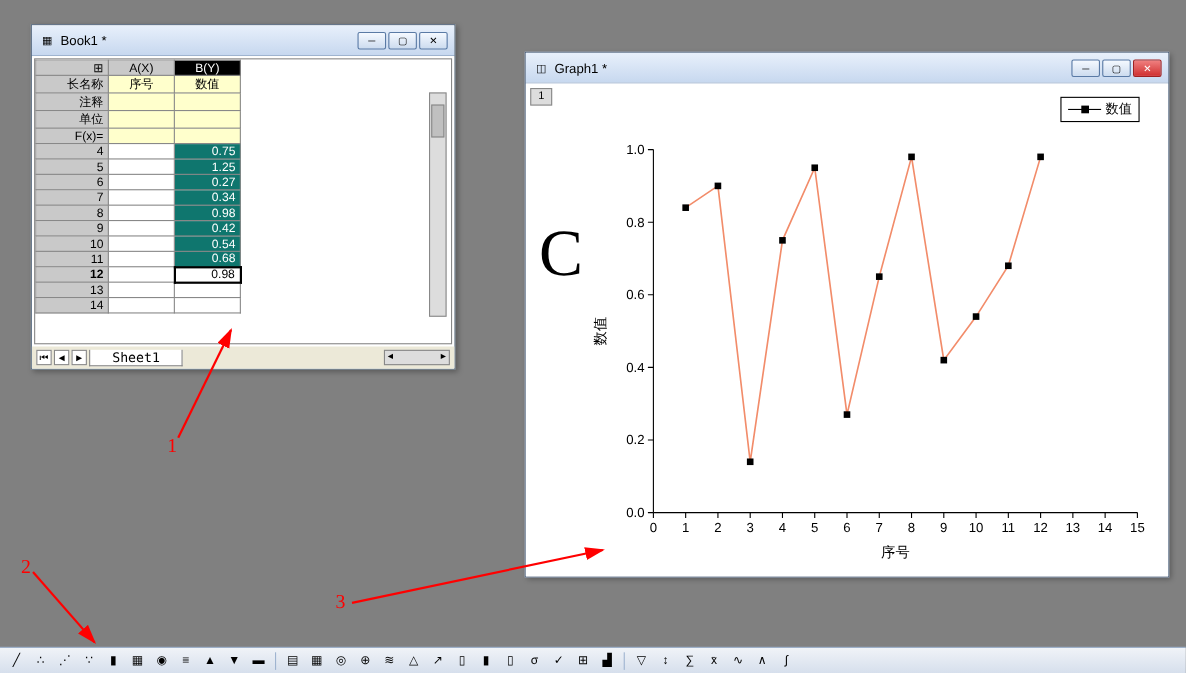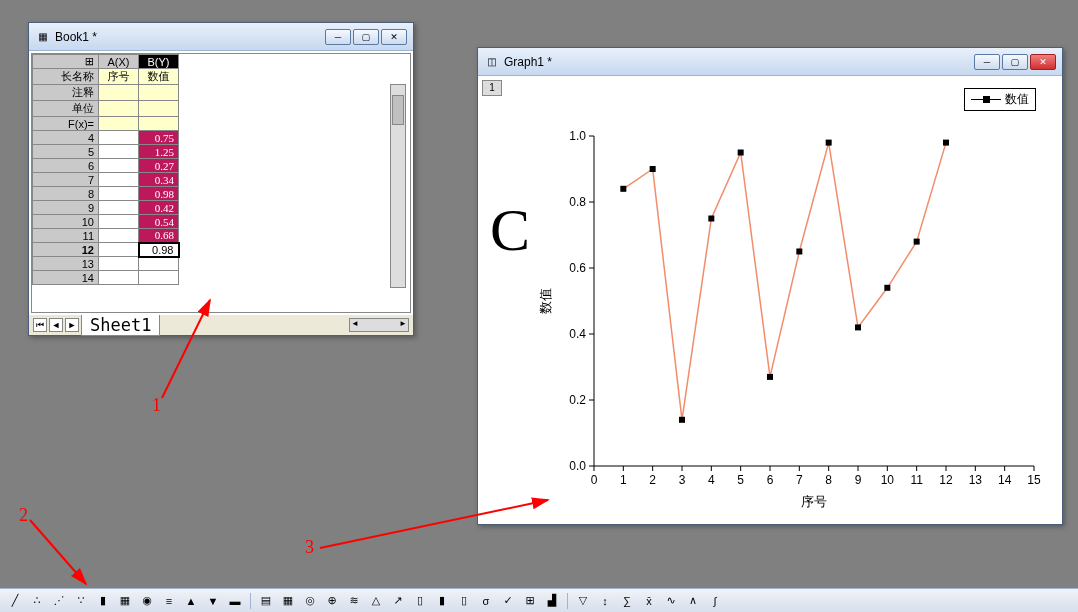--- a/index.html
+++ b/index.html
@@ -47,31 +47,31 @@
 .grid { border-collapse: collapse; font-size: 11px; }
 .grid th, .grid td {
   border: 1px solid #888;
   height: 14px; padding: 0 4px;
   text-align: right;
   background:#fff;
   white-space: nowrap;
 }
 .grid th { background:#c9c9c9; text-align:center; font-weight:normal;}
 .grid .rowhead { background:#c9c9c9; text-align:right; width:66px;}
-.grid .colhead { width:40px; }
+.grid .colhead { width:60px; }
 .grid .lbl { background:#ffffcc; text-align:center; }
 .grid .lblrow .rowhead { background:#c9c9c9; text-align:right;margin-left:32px;}
-.grid .sel { background:#be185d; color:#fff;font-family:Liberation Serif, serif; }
+.grid .sel { background:#0f766e; color:#fff; }
 .grid .selhead { background:#000; color:#fff; }
 .sheet-tabs {
   height: 20px; display:flex; align-items:center;
   background:#ece9d8; padding: 0 4px; gap:2px;
 }
 .sheet-tabs .nav { width:14px; height:14px; border:1px solid #888; background:#fff; font-size:9px; text-align:center; line-height:12px; cursor:pointer;}
-.sheet-tabs .tab { padding:0 8px; background:#fff; border:1px solid #888; border-top:none; font-family:monospace; font-size:17px;}
+.sheet-tabs .tab { padding:0 20px; background:#fff; border:1px solid #888; border-top:none; font-family:monospace; font-size:12px;}
 .sheet-tabs .spacer{flex:1;}
 .hscroll { width:60px; height:14px; background:#ddd; border:1px solid #888; position:relative;}
 .hscroll::before{content:"◄"; position:absolute; left:1px; font-size:8px;}
 .hscroll::after{content:"►"; position:absolute; right:1px; font-size:8px;}
 .vscroll { position:absolute; top:30px; bottom:24px; right:4px; width:16px; background:#ddd; border:1px solid #888;}
 .vscroll .thumb{position:absolute; left:1px; right:1px; top:10px; height:30px; background:#c0c0c0; border:1px solid #888;}
 
 
 #graph-window { left: 477px; top: 47px; width: 586px; height: 478px; }
 .graph-body { position:absolute; top:28px; left:0; right:0; bottom:0; background:#fff; padding:4px;}

